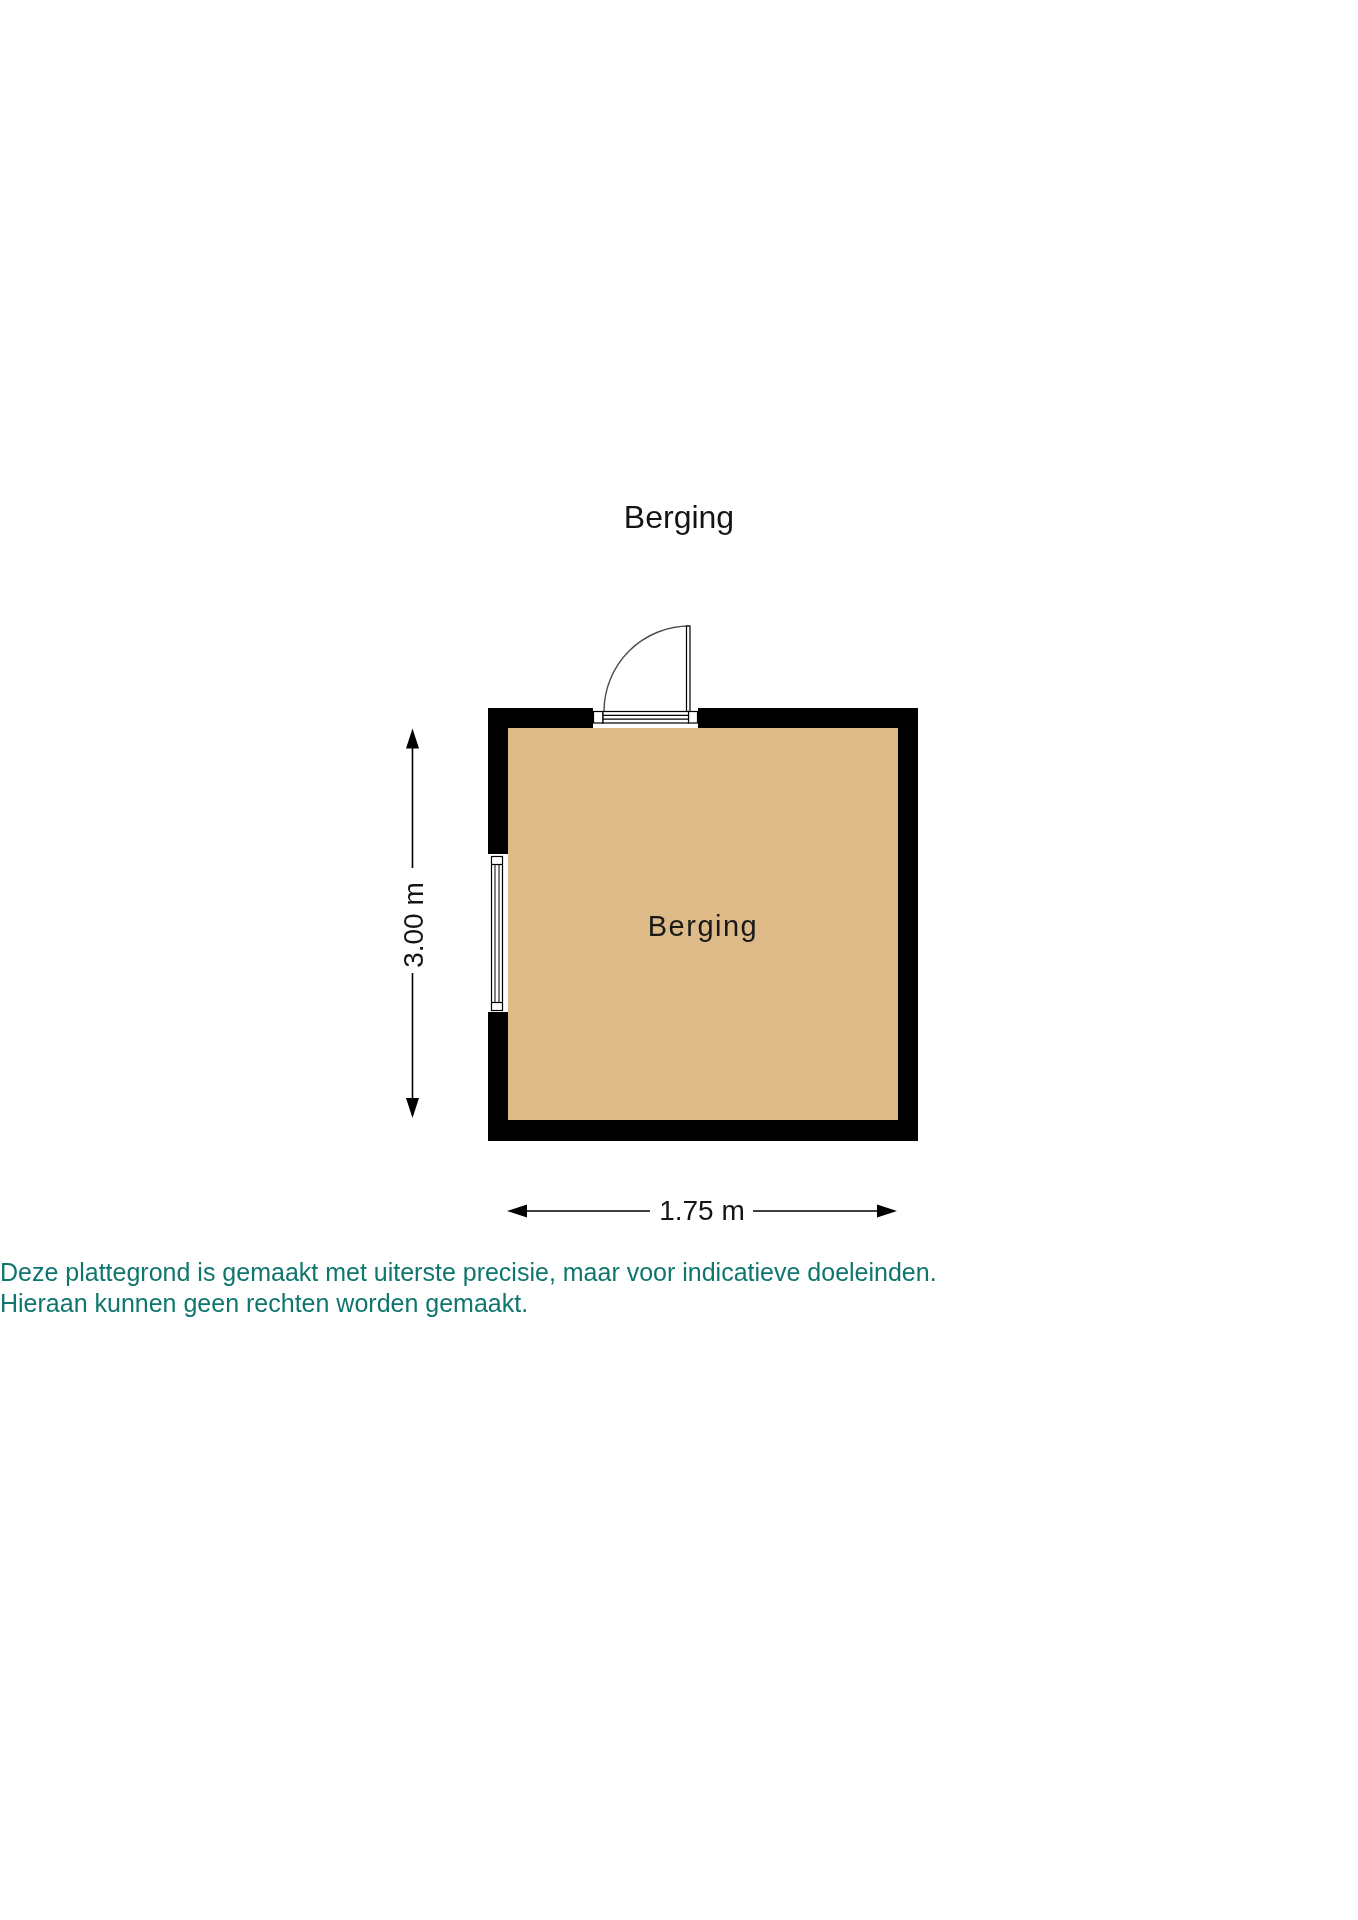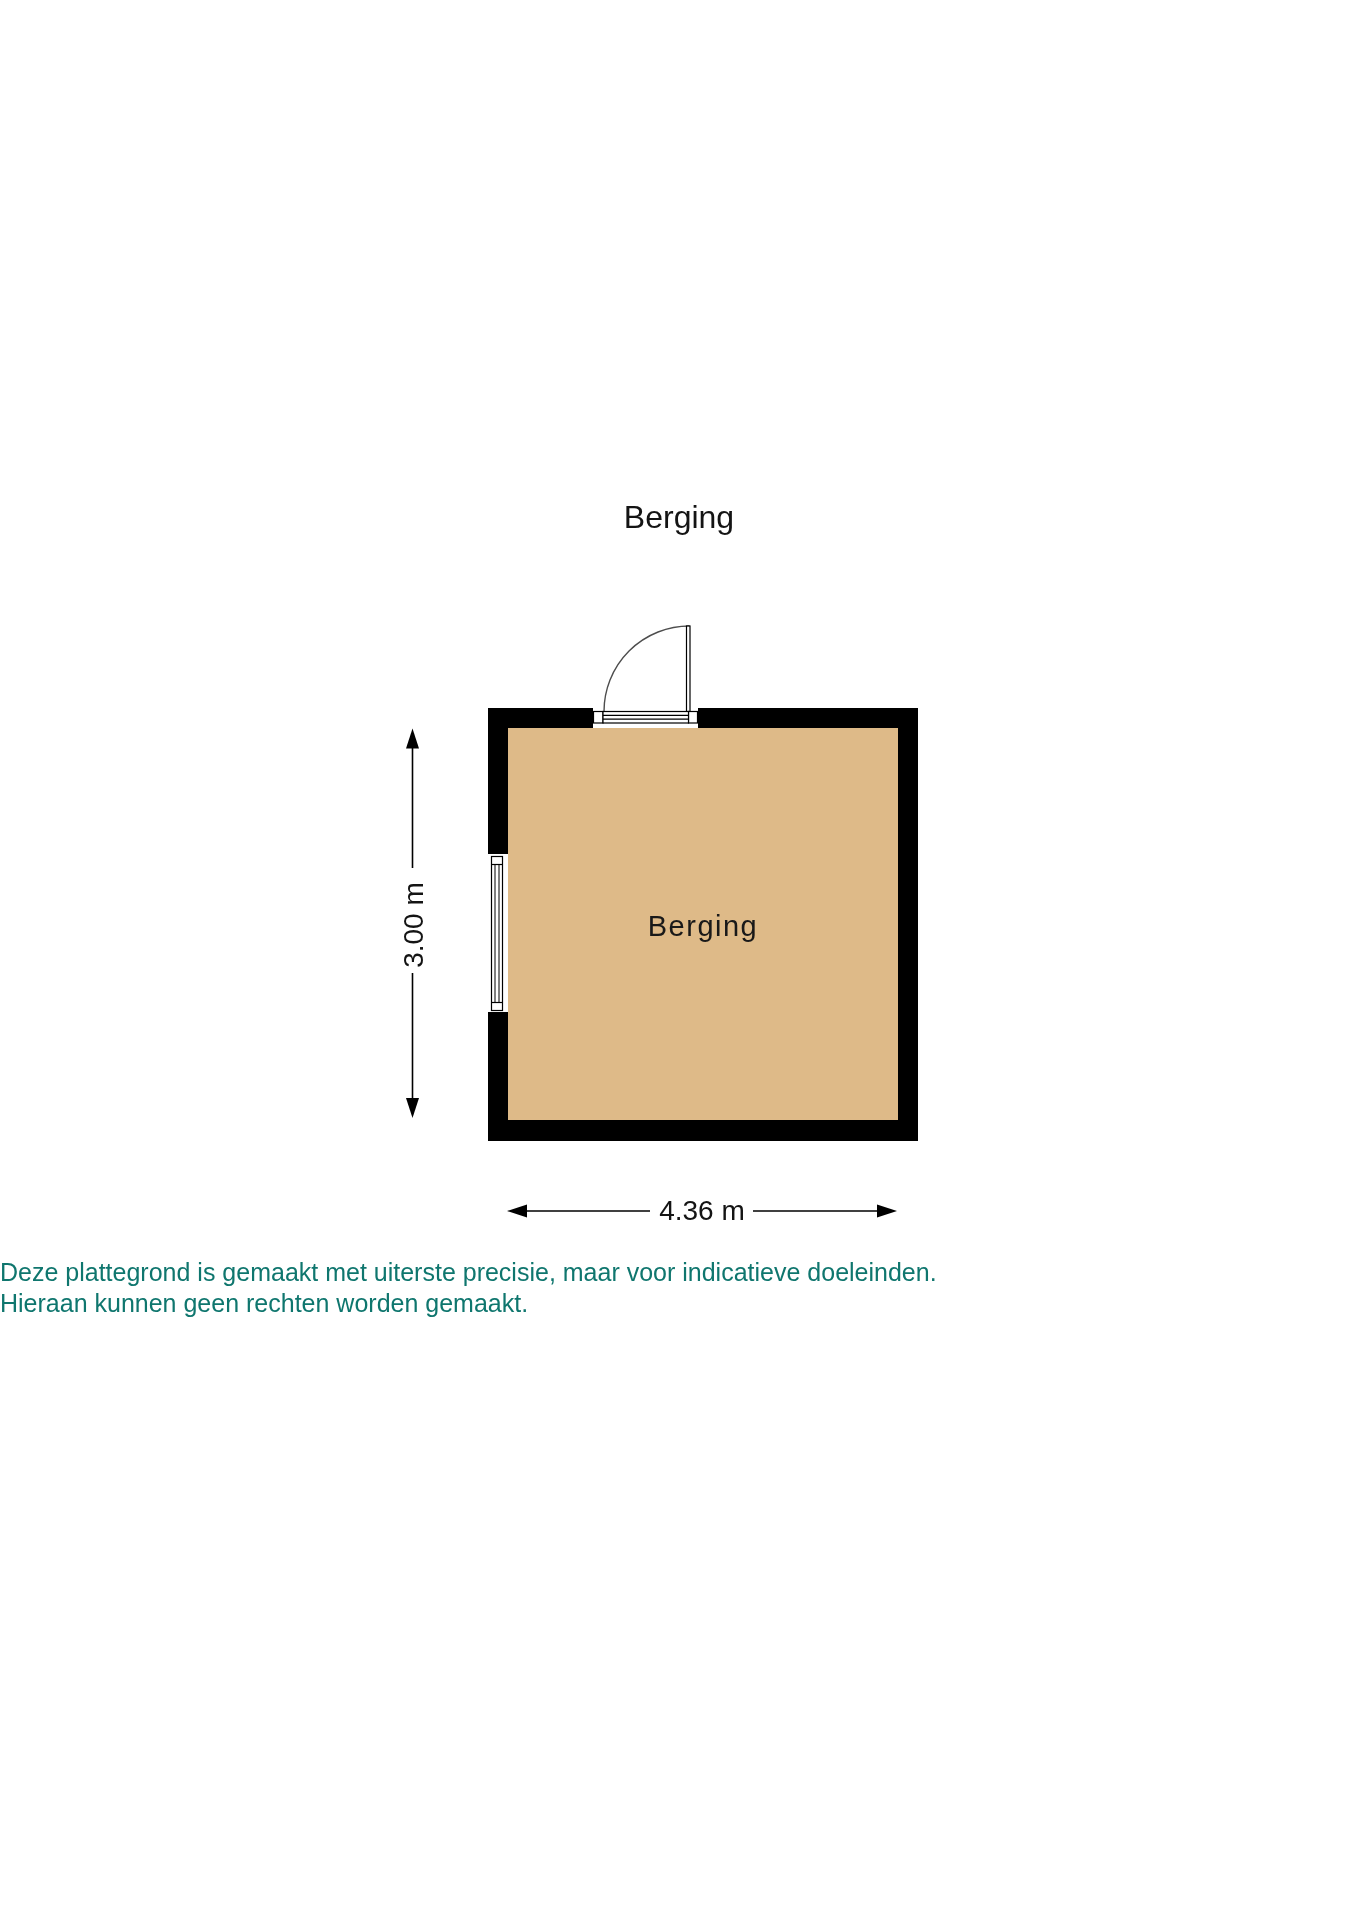--- a/index.html
+++ b/index.html
@@ -121,20 +121,20 @@
       <line x1="525" y1="1211" x2="650" y2="1211"></line>
       <line x1="753" y1="1211" x2="879" y2="1211"></line>
       <polygon points="507,1211 527,1204.5 527,1217.5" stroke="none"></polygon>
       <polygon points="897,1211 877,1204.5 877,1217.5" stroke="none"></polygon>
     </g>
   </svg>
 
   <div class="abs room-label">Berging</div>
 
   <div class="abs dim-label-v">3.00 m</div>
-  <div class="abs dim-label-h">4.36 m</div>
+  <div class="abs dim-label-h">1.75 m</div>
 
   <div class="abs disclaimer">
     <div>Deze plattegrond is gemaakt met uiterste precisie, maar voor indicatieve doeleinden.</div>
     <div>Hieraan kunnen geen rechten worden gemaakt.</div>
   </div>
 
 </div>
 
 </body></html>

